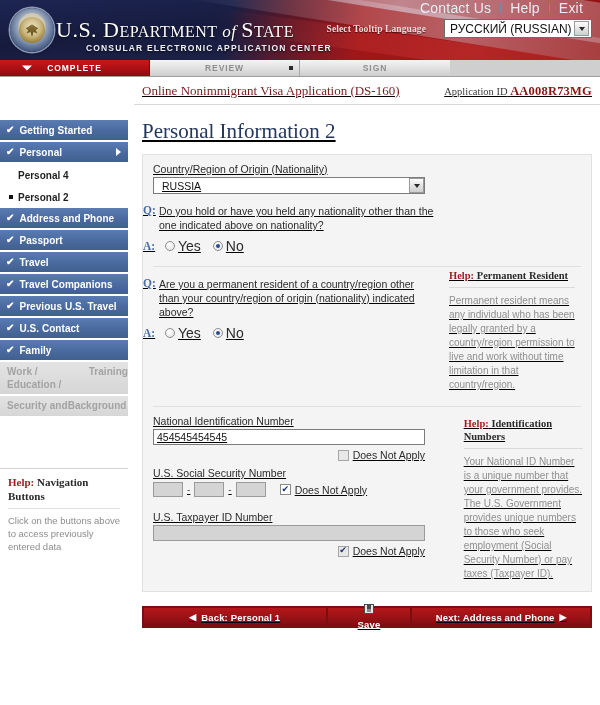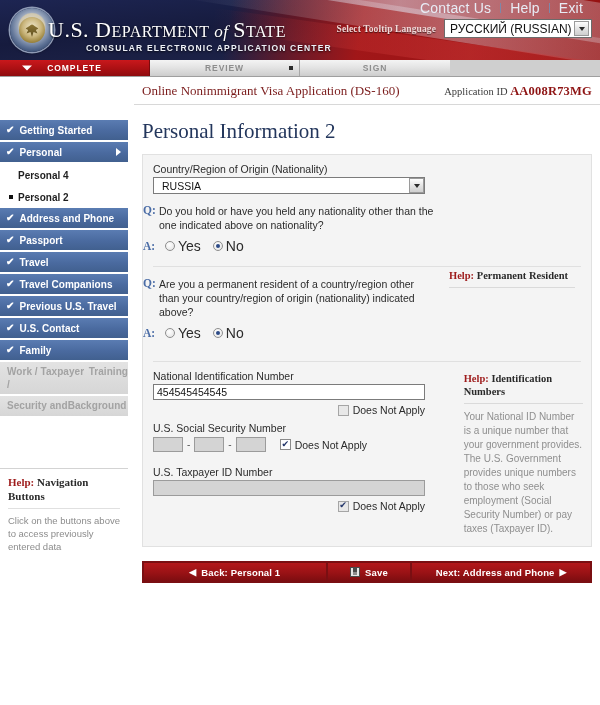--- a/index.html
+++ b/index.html
@@ -66,39 +66,39 @@
   }
   .seal-eagle {
     position: absolute; left: 50%; top: 52%; transform: translate(-50%,-50%);
     width: 13px; height: 13px;
     background: linear-gradient(180deg, #8c7636 0%, #5d4d1d 100%);
     clip-path: polygon(50% 0%, 72% 18%, 100% 34%, 80% 46%, 92% 72%, 62% 62%, 50% 100%, 38% 62%, 8% 72%, 20% 46%, 0% 34%, 28% 18%);
   }
 
   
   .dept-title {
-    position: absolute; left: 48px; top: 19px; z-index: 8;
+    position: absolute; left: 56px; top: 19px; z-index: 8;
     color: #ffffff; font-family: "Liberation Serif", serif;
     font-size: 22px; letter-spacing: .5px; line-height: 1;
     text-shadow: 0 1px 2px rgba(0,0,0,.75);
     white-space: nowrap;
   }
   .dept-title .sm { font-size: 16px; }
   .dept-title .it { font-style: italic; font-size: 17px; }
   .dept-sub {
     position: absolute; left: 86px; top: 43px; z-index: 8;
     color: #eef1f8; font-size: 8.5px; font-weight: bold;
     letter-spacing: 1.15px; white-space: nowrap;
     text-shadow: 0 1px 2px rgba(0,0,0,.7);
   }
 
   
   .lang-wrap {
     position: absolute; right: 8px; top: 19px; z-index: 9;
-    display: flex; align-items: center; gap: 8px;
+    display: flex; align-items: center; gap: 18px;
   }
   .lang-label {
     color: #f3d9d9; font-family: "Liberation Serif", serif;
     font-size: 9.5px; font-weight: bold; letter-spacing: .1px;
     text-shadow: 0 1px 1px rgba(0,0,0,.6); white-space: nowrap;
   }
   .lang-select {
     width: 148px; height: 19px;
     background: #ffffff; border: 1px solid #6b6b6b;
     display: flex; align-items: center; justify-content: space-between;
@@ -197,21 +197,21 @@
   }
   .help-head {
     font-family: "Liberation Serif", serif; font-size: 11px; line-height: 14px;
     color: #2a2a2a; font-weight: bold; margin-bottom: 5px;
     padding-bottom: 5px; border-bottom: 1px solid #e0e0e0;
   }
   .help-head .hw { color: #9e1b1b; }
   .help-body { font-size: 9.5px; line-height: 13px; color: #8c8c8c; }
 
   
-  .content { position: absolute; left: 134px; top: 0; width: 466px; }
+  .content { position: absolute; left: 134px; top: 0; width: 466px; text-decoration: underline; }
 
   .doc-head {
     display: flex; align-items: baseline; justify-content: space-between;
     padding: 6px 8px 5px 8px; border-bottom: 1px solid #d8d8d8;
   }
   .doc-title {
     font-family: "Liberation Serif", serif; font-size: 13px; color: #7a1b1b; font-weight: normal;
   }
   .doc-appid { font-family: "Liberation Serif", serif; font-size: 10.5px; color: #3b3b3b; }
   .doc-appid b { font-size: 12.5px; color: #8e1414; letter-spacing: .2px; }
@@ -312,21 +312,21 @@
     margin: 14px 8px 0 8px; display: flex; gap: 2px;
     background: #7a0f12; padding: 2px;
   }
   .btn {
     height: 18px; display: flex; align-items: center; justify-content: center;
     gap: 5px; color: #ffffff; font-size: 9.5px; font-weight: bold;
     background: linear-gradient(180deg,#b4171a 0%,#991215 55%,#7d0d10 100%);
     cursor: pointer; letter-spacing: .15px;
   }
   .btn-back { width: 184px; }
-  .btn-save { width: 84px; }
+  .btn-save { width: 84px; flex-direction: column; }
   .btn-next { width: 180px; }
   .btn .car { font-size: 9px; }
   .save-ico {
     width: 10px; height: 10px; background: #e6e6e6; border: 1px solid #4a4a4a;
     position: relative; flex: 0 0 auto;
   }
   .save-ico::before {
     content: ""; position: absolute; left: 2px; top: 0; right: 2px; height: 4px;
     background: #4a4a4a;
   }
@@ -435,21 +435,21 @@
       <div class="nav-item">
         <span class="chk">✔</span>
         <span>U.S. Contact</span>
       </div>
       <div class="nav-item">
         <span class="chk">✔</span>
         <span>Family</span>
       </div>
 
       <div class="nav-item disabled">
-        <span>Work / Taxpayer /</span>
+        <span>Work / Education /</span>
         <span>Training</span>
       </div>
       <div class="nav-item disabled">
         <span>Security and</span>
         <span>Background</span>
       </div>
 
       <div class="side-help">
         <div class="help-head"><span class="hw">Help:</span><span> Navigation Buttons</span></div>
         <div class="help-body">Click on the buttons above to access previously entered data</div>
@@ -522,20 +522,21 @@
                 <span class="radio-opt">
                   <span class="radio on"></span>
                   <span class="radio-lbl">No</span>
                 </span>
               </span>
             </div>
           </div>
           <div class="col-right">
             <div class="side-panel-help">
               <div class="sp-head"><span class="hw">Help:</span><span> Permanent Resident</span></div>
+              <div class="sp-body">Permanent resident means any individual who has been legally granted by a country/region permission to live and work without time limitation in that country/region.</div>
             </div>
           </div>
         </div>
 
         <div class="divider" style="margin-top:14px;"></div>
 
         <div class="row" style="padding-top:8px;gap:30px;">
           <div class="col-left">
 
             <div class="field-label">National Identification Number</div>

